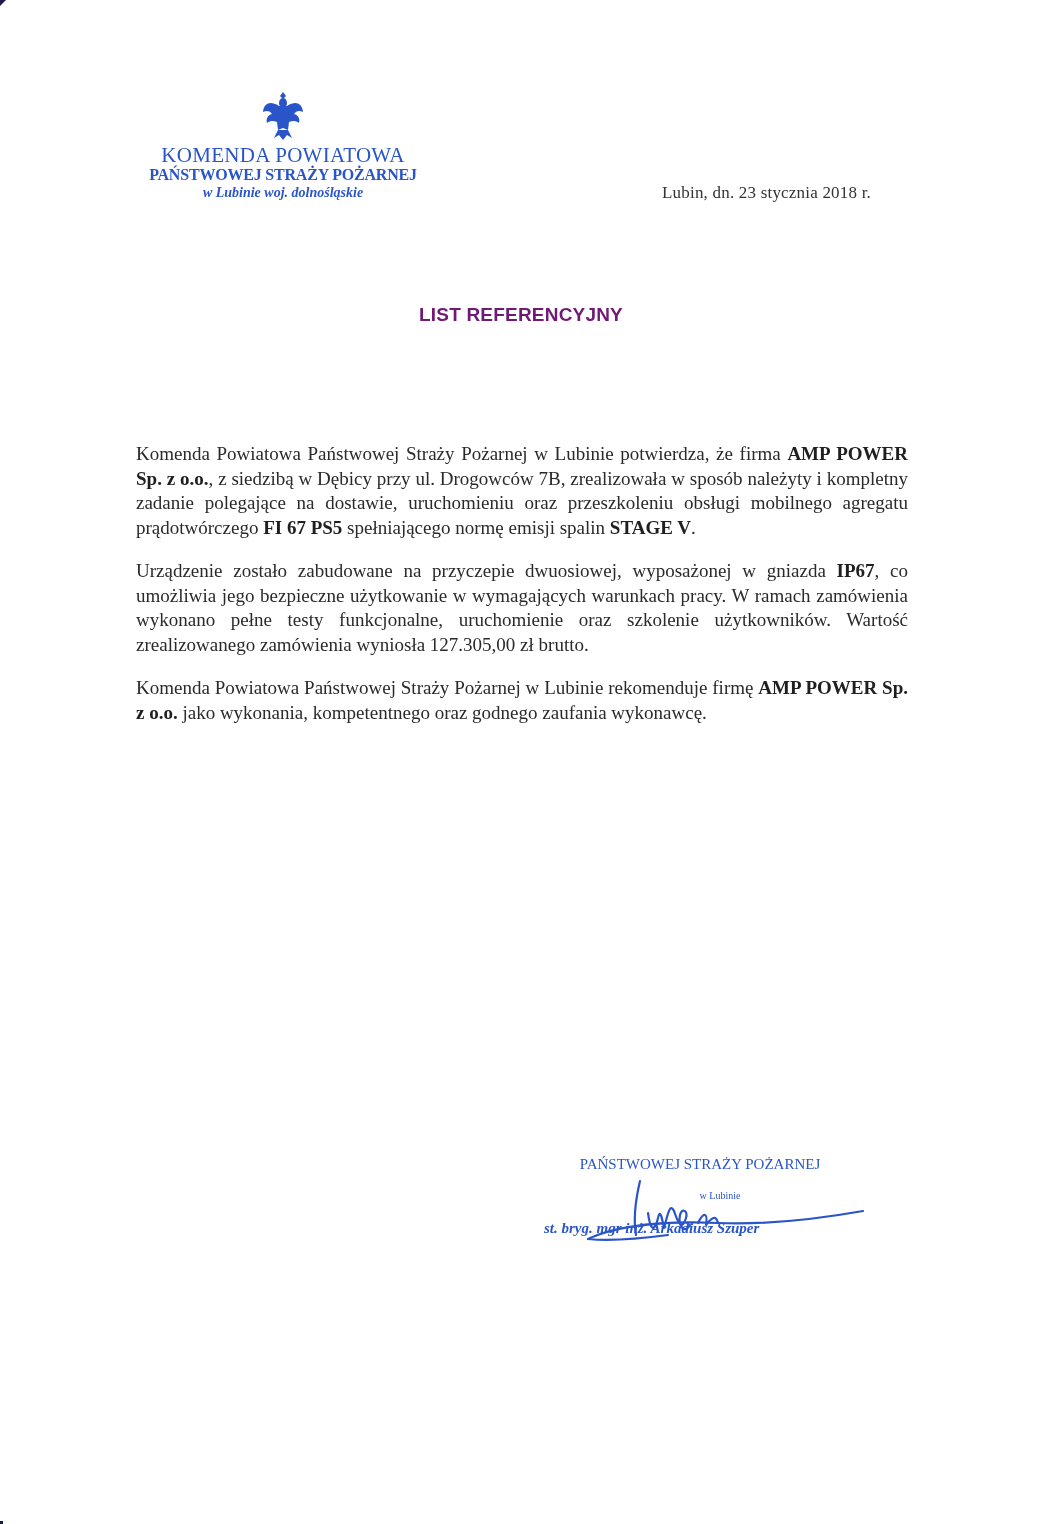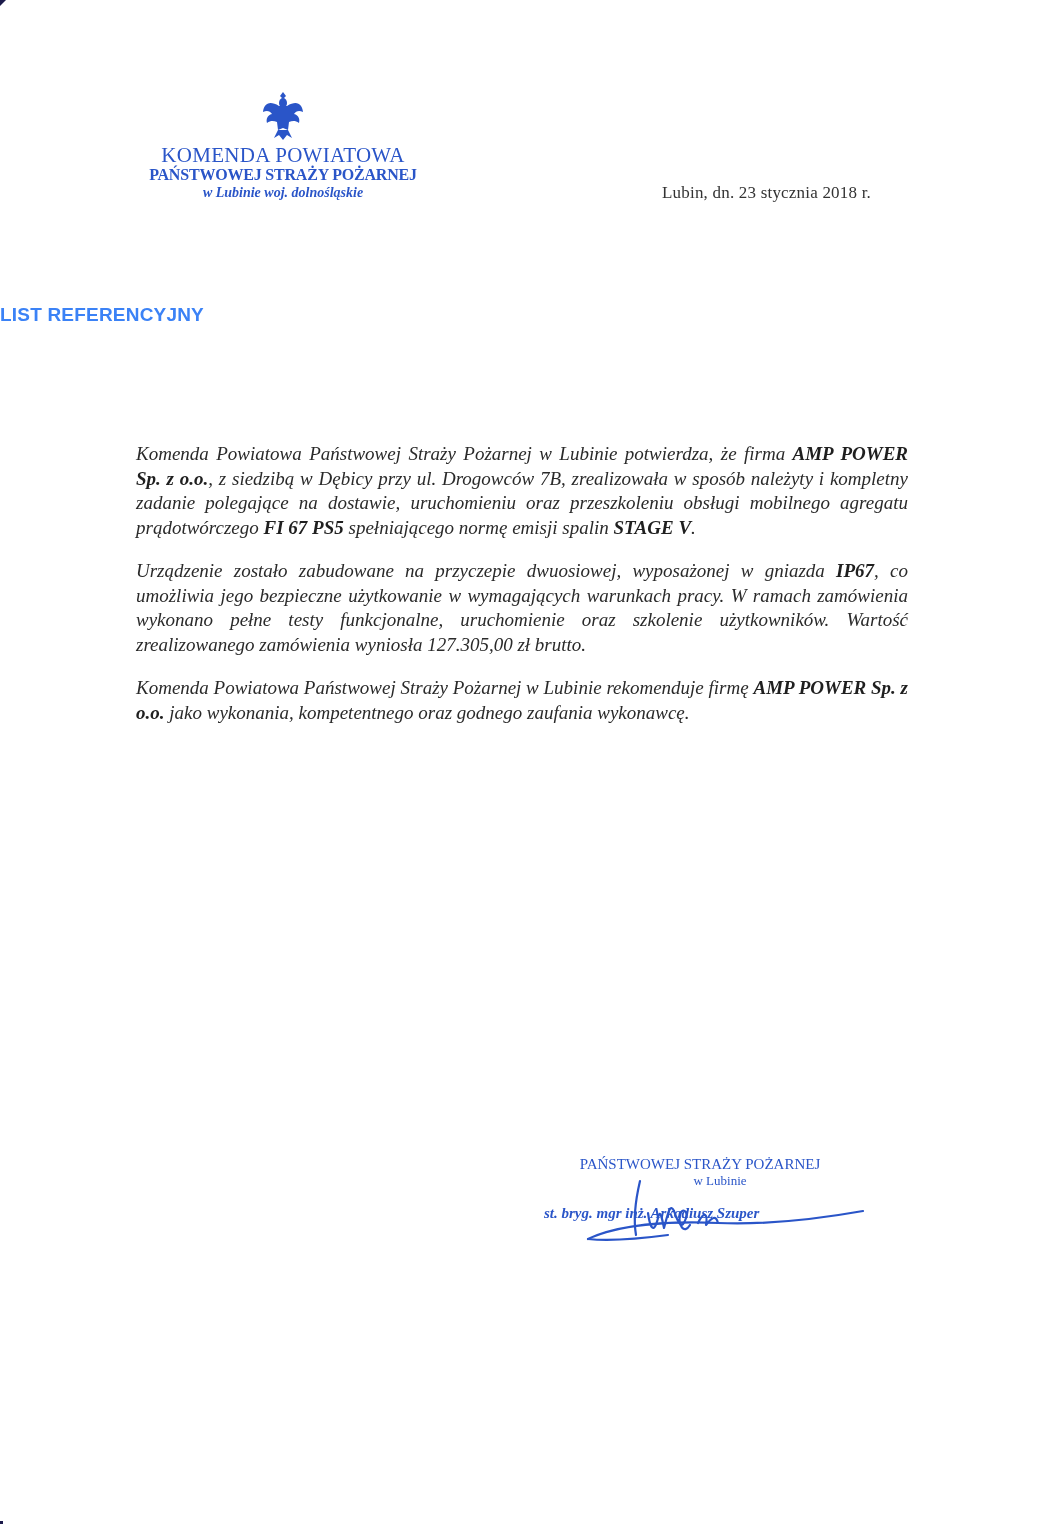--- a/index.html
+++ b/index.html
@@ -9,31 +9,31 @@
 
   
   .letterhead { position: absolute; left: 96px; top: 90px; width: 280px; text-align: center; color: #2a55c8; margin-left: 47px; }
   .eagle { width: 44px; height: 52px; margin: 0 auto 2px auto; display: block; }
   .lh-line1 { font-size: 21px; letter-spacing: 0.3px; line-height: 22px; }
   .lh-line2 { font-size: 16px; font-weight: bold; line-height: 18px; letter-spacing: -0.2px; }
   .lh-line3 { font-size: 14px; font-weight: bold; line-height: 18px; font-style: italic; }
 
   .date { position: absolute; left: 662px; top: 183px; font-size: 17px; color: #333; letter-spacing: 0.2px; }
 
-  .title { position: absolute; left: 0; right: 0; top: 304px; text-align: left; font-family: "Liberation Sans", "DejaVu Sans", sans-serif; font-weight: bold; font-size: 19px; color: #3b82f6; letter-spacing: 0.2px; }
+  .title { position: absolute; left: 0; right: 0; top: 304px; text-align: center; font-family: "Liberation Sans", "DejaVu Sans", sans-serif; font-weight: bold; font-size: 19px; color: #701a75; letter-spacing: 0.2px; }
 
   .body { position: absolute; left: 136px; width: 772px; top: 442px; font-size: 19px; line-height: 24.5px; color: #2a2a2a; }
-  .para { margin: 0 0 19px 0; text-align: justify; font-style: italic; }
+  .para { margin: 0 0 19px 0; text-align: justify; }
   .para b { color: #1f1f1f; }
 
   
   .sig { position: absolute; left: 540px; top: 1155px; width: 320px; color: #2a55c8; }
   .sig-title { font-size: 18px; font-weight: bold; text-align: center; line-height: 20px; letter-spacing: 0.2px; }
   .sig-sub { font-size: 15px; text-align: center; line-height: 18px; }
-  .sig-place { font-size: 13px; text-align: center; line-height: 16px; margin-left: 40px; }
+  .sig-place { font-size: 10px; text-align: center; line-height: 16px; margin-left: 40px; margin-top: 15px; }
   .sig-name { font-size: 15px; font-style: italic; font-weight: bold; line-height: 20px; margin-top: 14px; padding-left: 4px; }
   .signature-scribble { position: absolute; left: 38px; top: 18px; width: 290px; height: 80px; }
 </style>
 </head>
 <body>
 
 <div class="corner-tl"></div>
 <div class="corner-bl"></div>
 
 <div class="letterhead">

